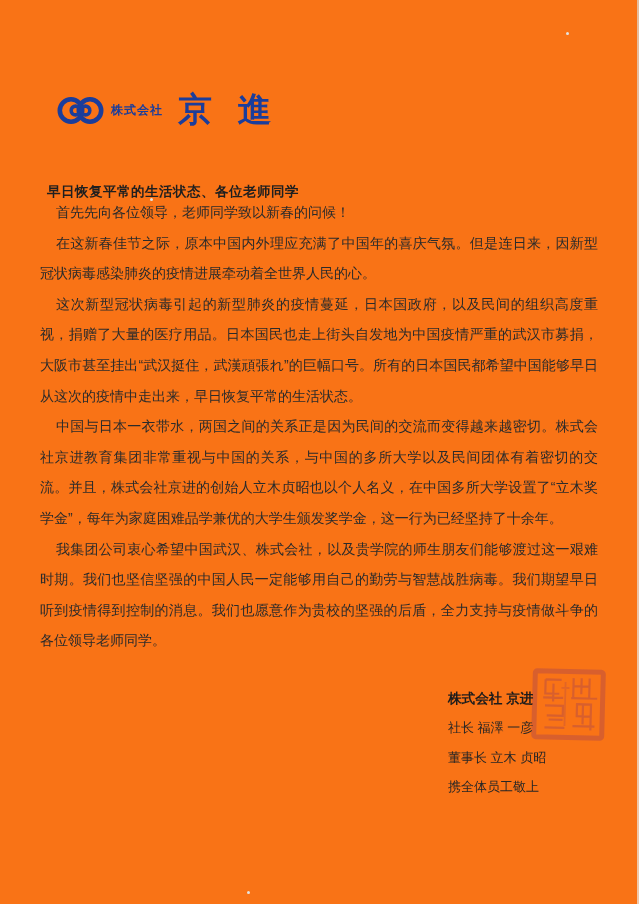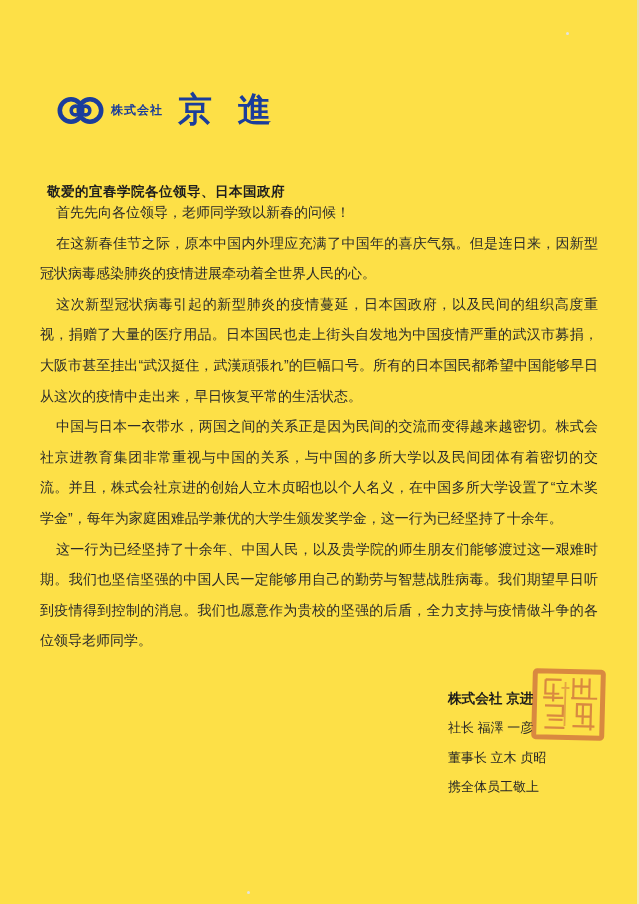--- a/index.html
+++ b/index.html
@@ -4,21 +4,21 @@
 <style>
   html, body { margin: 0; padding: 0; }
   body {
     width: 639px; height: 904px;
     background: #e9e9e7;
     font-family: "Liberation Sans", "DejaVu Sans", sans-serif;
   }
   .page {
     position: relative;
     width: 639px; height: 904px;
-    background: #fde047;
+    background: #f97316;
     overflow: hidden;
     color: #2a2a2a;
   }
   .scan-edge {
     position: absolute; right: 0; top: 0;
     width: 2px; height: 100%;
     background: linear-gradient(#dcdcda, #ececea);
     opacity: .7;
   }
   .speck { position: absolute; width: 3px; height: 3px; border-radius: 50%; background: #e3e3e0; }
@@ -94,28 +94,28 @@
           <circle cx="33" cy="16.5" r="11.2" stroke-width="4.6"></circle>
           <circle cx="18.6" cy="16.5" r="4.4" stroke-width="3.6"></circle>
           <circle cx="28.4" cy="16.5" r="4.4" stroke-width="3.6"></circle>
         </g>
       </svg>
     </span>
     <span class="logo-prefix">株式会社</span>
     <span class="logo-brand">京 進</span>
   </div>
 
-  <div class="salutation">敬爱的宜春学院各位领导、日本国政府</div>
+  <div class="salutation">早日恢复平常的生活状态、各位老师同学</div>
 
   <div class="letter-body">
     <p>首先先向各位领导，老师同学致以新春的问候！</p>
     <p>在这新春佳节之际，原本中国内外理应充满了中国年的喜庆气氛。但是连日来，因新型冠状病毒感染肺炎的疫情进展牵动着全世界人民的心。</p>
     <p>这次新型冠状病毒引起的新型肺炎的疫情蔓延，日本国政府，以及民间的组织高度重视，捐赠了大量的医疗用品。日本国民也走上街头自发地为中国疫情严重的武汉市募捐，大阪市甚至挂出“武汉挺住，武漢頑張れ”的巨幅口号。所有的日本国民都希望中国能够早日从这次的疫情中走出来，早日恢复平常的生活状态。</p>
     <p>中国与日本一衣带水，两国之间的关系正是因为民间的交流而变得越来越密切。株式会社京进教育集团非常重视与中国的关系，与中国的多所大学以及民间团体有着密切的交流。并且，株式会社京进的创始人立木贞昭也以个人名义，在中国多所大学设置了“立木奖学金”，每年为家庭困难品学兼优的大学生颁发奖学金，这一行为已经坚持了十余年。</p>
-    <p>这一行为已经坚持了十余年、中国人民，以及贵学院的师生朋友们能够渡过这一艰难时期。我们也坚信坚强的中国人民一定能够用自己的勤劳与智慧战胜病毒。我们期望早日听到疫情得到控制的消息。我们也愿意作为贵校的坚强的后盾，全力支持与疫情做斗争的各位领导老师同学。</p>
+    <p>我集团公司衷心希望中国武汉、株式会社，以及贵学院的师生朋友们能够渡过这一艰难时期。我们也坚信坚强的中国人民一定能够用自己的勤劳与智慧战胜病毒。我们期望早日听到疫情得到控制的消息。我们也愿意作为贵校的坚强的后盾，全力支持与疫情做斗争的各位领导老师同学。</p>
   </div>
 
   <div class="seal">
     <svg width="75" height="74" viewBox="0 0 75 74">
       <g fill="none" stroke="#c4543c">
         <rect x="3.5" y="3.5" width="68" height="66" stroke-width="5" rx="2"></rect>
         <path d="M14 12 h16 M14 12 v14 h14 M22 16 v18 M12 30 h20 M14 38 h18 v10 h-16 M18 52 h14 M14 60 h20" stroke-width="2.2"></path>
         <path d="M42 10 v20 M50 10 v16 M58 10 v20 M42 18 h16 M40 30 h26 M46 36 h14 v12 h-14 z M52 36 v20 M42 58 h22 M60 48 v14" stroke-width="2.2"></path>
         <path d="M30 20 h8 M34 14 v44" stroke-width="1.8" opacity=".7"></path>
       </g>

